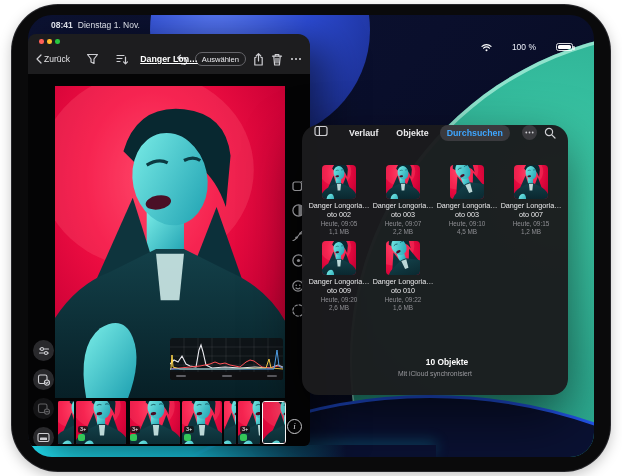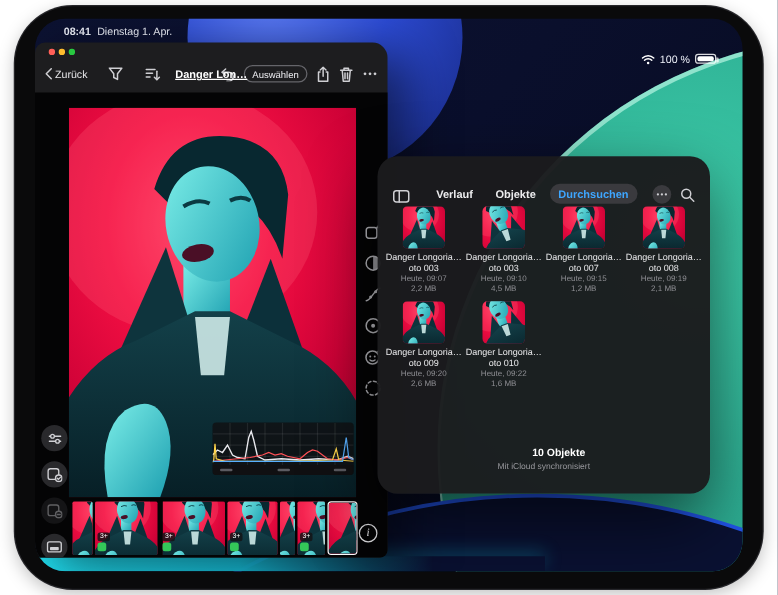--- a/index.html
+++ b/index.html
@@ -22,21 +22,21 @@
   .wp-cyan-strip { position:absolute; left:0; bottom:0; width:408px; height:12px;
     background:linear-gradient(90deg,#23e9fb 0%, #18cdea 40%, rgba(10,17,50,0) 78%);
     border-bottom-left-radius:24px; box-shadow:0 -4px 14px rgba(25,220,245,.25); }
 
   
   .statusbar { position:absolute; left:13px; right:13px; top:4px; height:12px;
     display:flex; justify-content:space-between; align-items:center;
     font-size:8.5px; color:#eef1fa; }
   .sb-left { display:flex; gap:5px; align-items:center; padding-left:10px; }
   .sb-time { font-weight:bold; }
-  .sb-right { display:flex; gap:4px; align-items:center; padding-right:8px;margin-top:44px; }
+  .sb-right { display:flex; gap:20px; align-items:center; padding-right:8px;margin-top:44px; }
   .battery { position:relative; width:17px; height:8.5px; border:1px solid rgba(255,255,255,.85); border-radius:2.5px; }
   .battery i { position:absolute; left:1px; top:1px; bottom:1px; width:13px; background:#fff; border-radius:1.5px; }
   .battery u { position:absolute; right:-3px; top:2.2px; width:1.8px; height:3.6px; background:rgba(255,255,255,.7); border-radius:0 1px 1px 0; }
 
   
   .ed-window { position:absolute; left:0; top:19px; width:282px; height:412px;
     background:#1d1d1f; border-radius:8px 12px 6px 0; box-shadow:14px 10px 40px rgba(0,0,0,.55); }
   .traffic { position:absolute; left:11px; top:5px; display:flex; gap:3.5px; }
   .traffic b { width:4.5px; height:4.5px; border-radius:50%; }
   .t-red{background:#ff5f57}.t-yel{background:#febc2e}.t-grn{background:#28c840}
@@ -78,21 +78,21 @@
   .fs-count { background:rgba(20,20,22,.85); color:#fff; font-size:5.5px; padding:0.5px 2px; border-radius:2px; line-height:6px; }
   .fs-green { width:7px; height:7px; border-radius:2px; background:#34c759; }
   .info-btn { position:absolute; right:8px; bottom:12px; width:15px; height:15px; border-radius:50%;
     border:1.2px solid #d9d9dc; color:#e6e6ea; font-size:9px; font-style:italic; font-family:"Liberation Serif",serif;
     display:flex; align-items:center; justify-content:center; line-height:1; }
 
   
   .browser { position:absolute; left:274px; top:110px; width:266px; height:270px;
     background:rgba(27,27,29,.97); border-radius:16px; box-shadow:0 22px 55px rgba(0,0,0,.6);
     color:#e8e8ea; }
-  .br-header { position:absolute; left:0; right:0; top:0; height:38px; display:flex; align-items:flex-end; padding:0 12px; gap:8px; }
+  .br-header { position:absolute; left:0; right:0; top:0; height:38px; display:flex; align-items:flex-start; padding:0 12px; gap:8px; }
   .br-tabs { display:flex; align-items:center; gap:4px; margin-left:6px; }
   .tab { font-size:8.8px; font-weight:bold; color:#ececee; padding:3px 7px; border-radius:9px; white-space:nowrap; }
   .tab.active { background:#3a3a3e; color:#3ea6ff; }
   .br-header-right { margin-left:auto; display:flex; align-items:center; gap:7px; }
   .circle-more { width:15px; height:15px; border-radius:50%; background:#3a3a3e; display:flex; align-items:center; justify-content:center; }
   .circle-more svg, .br-header .icon svg { stroke:#cfcfd3; fill:none; stroke-width:1.2; stroke-linecap:round; }
 
   .br-grid { position:absolute; left:4px; right:4px; top:40px; display:grid; grid-template-columns:repeat(4,64px); justify-content:center; }
   .grid-item { width:64px; display:flex; flex-direction:column; align-items:center; margin-bottom:5px; }
   .thumb { width:34px; height:34px; border-radius:4px; overflow:hidden; }
@@ -147,21 +147,21 @@
 <div class="device">
   <div class="screen">
     <div class="wp-blue-circle"></div>
     <div class="wp-teal-circle"></div>
     <div class="wp-navy-circle"></div>
     <div class="wp-cyan-strip"></div>
 
     <div class="statusbar">
       <div class="sb-left">
         <span class="sb-time">08:41</span>
-        <span class="sb-date">Dienstag 1. Apr.</span>
+        <span class="sb-date">Dienstag 1. Nov.</span>
       </div>
       <div class="sb-right">
         <span class="icon">
           <svg width="11" height="9" viewBox="0 0 11 9">
               <path d="M1 3.4 A6.4 6.4 0 0 1 10 3.4" stroke="#fff"></path>
               <path d="M2.6 5.2 A4 4 0 0 1 8.4 5.2" stroke="#fff"></path>
               <circle cx="5.5" cy="7.3" r="1" fill="#fff" stroke="none"></circle>
             </svg>
         </span>
         <span>100 %</span>
@@ -428,27 +428,37 @@
           <span class="icon">
             <svg width="12" height="12" viewBox="0 0 12 12">
                 <circle cx="5" cy="5" r="3.6"></circle>
                 <path d="M7.8 7.8 L11 11"></path>
               </svg>
           </span>
         </div>
       </div>
 
       <div class="br-grid">
-
   <div class="grid-item">
     <div class="thumb">
       <svg>
                 <use href="#portrait" width="100%" height="100%"></use>
               </svg>
     </div>
+    <div class="gi-name">Danger Longoria…oto 002</div>
+    <div class="gi-date">Heute, 09:05</div>
+    <div class="gi-size">1,1 MB</div>
+  </div>
+
+  <div class="grid-item">
+    <div class="thumb">
+      <svg>
+                <use href="#portrait" width="100%" height="100%"></use>
+              </svg>
+    </div>
     <div class="gi-name">Danger Longoria…oto 003</div>
     <div class="gi-date">Heute, 09:07</div>
     <div class="gi-size">2,2 MB</div>
   </div>
 
 
   <div class="grid-item">
     <div class="thumb variant">
       <svg>
                 <use href="#portrait" width="100%" height="100%"></use>
@@ -463,37 +473,27 @@
     <div class="thumb">
       <svg>
                 <use href="#portrait" width="100%" height="100%"></use>
               </svg>
     </div>
     <div class="gi-name">Danger Longoria…oto 007</div>
     <div class="gi-date">Heute, 09:15</div>
     <div class="gi-size">1,2 MB</div>
   </div>
 
+
   <div class="grid-item">
     <div class="thumb">
       <svg>
                 <use href="#portrait" width="100%" height="100%"></use>
               </svg>
     </div>
-    <div class="gi-name">Danger Longoria…oto 008</div>
-    <div class="gi-date">Heute, 09:19</div>
-    <div class="gi-size">2,1 MB</div>
-  </div>
-
-  <div class="grid-item">
-    <div class="thumb">
-      <svg>
-                <use href="#portrait" width="100%" height="100%"></use>
-              </svg>
-    </div>
     <div class="gi-name">Danger Longoria…oto 009</div>
     <div class="gi-date">Heute, 09:20</div>
     <div class="gi-size">2,6 MB</div>
   </div>
 
   <div class="grid-item">
     <div class="thumb variant">
       <svg>
                 <use href="#portrait" width="100%" height="100%"></use>
               </svg>

